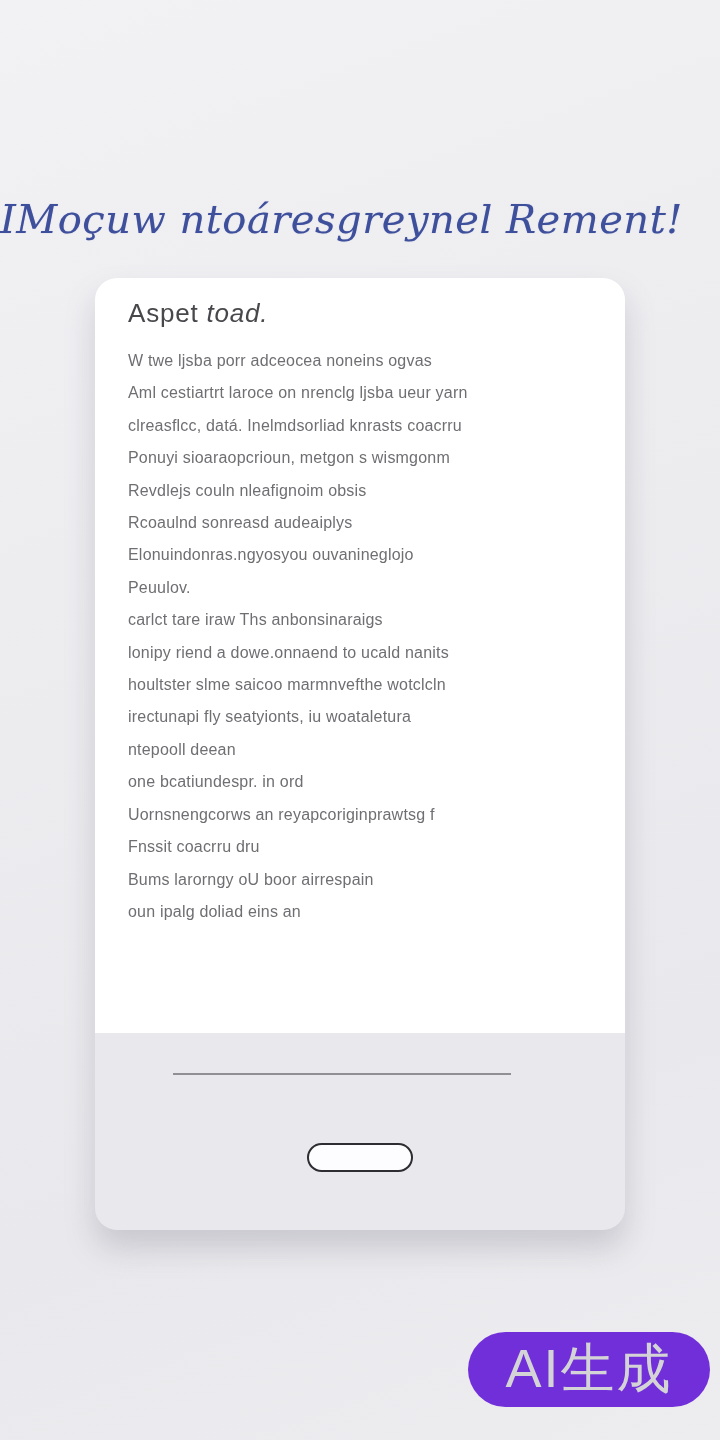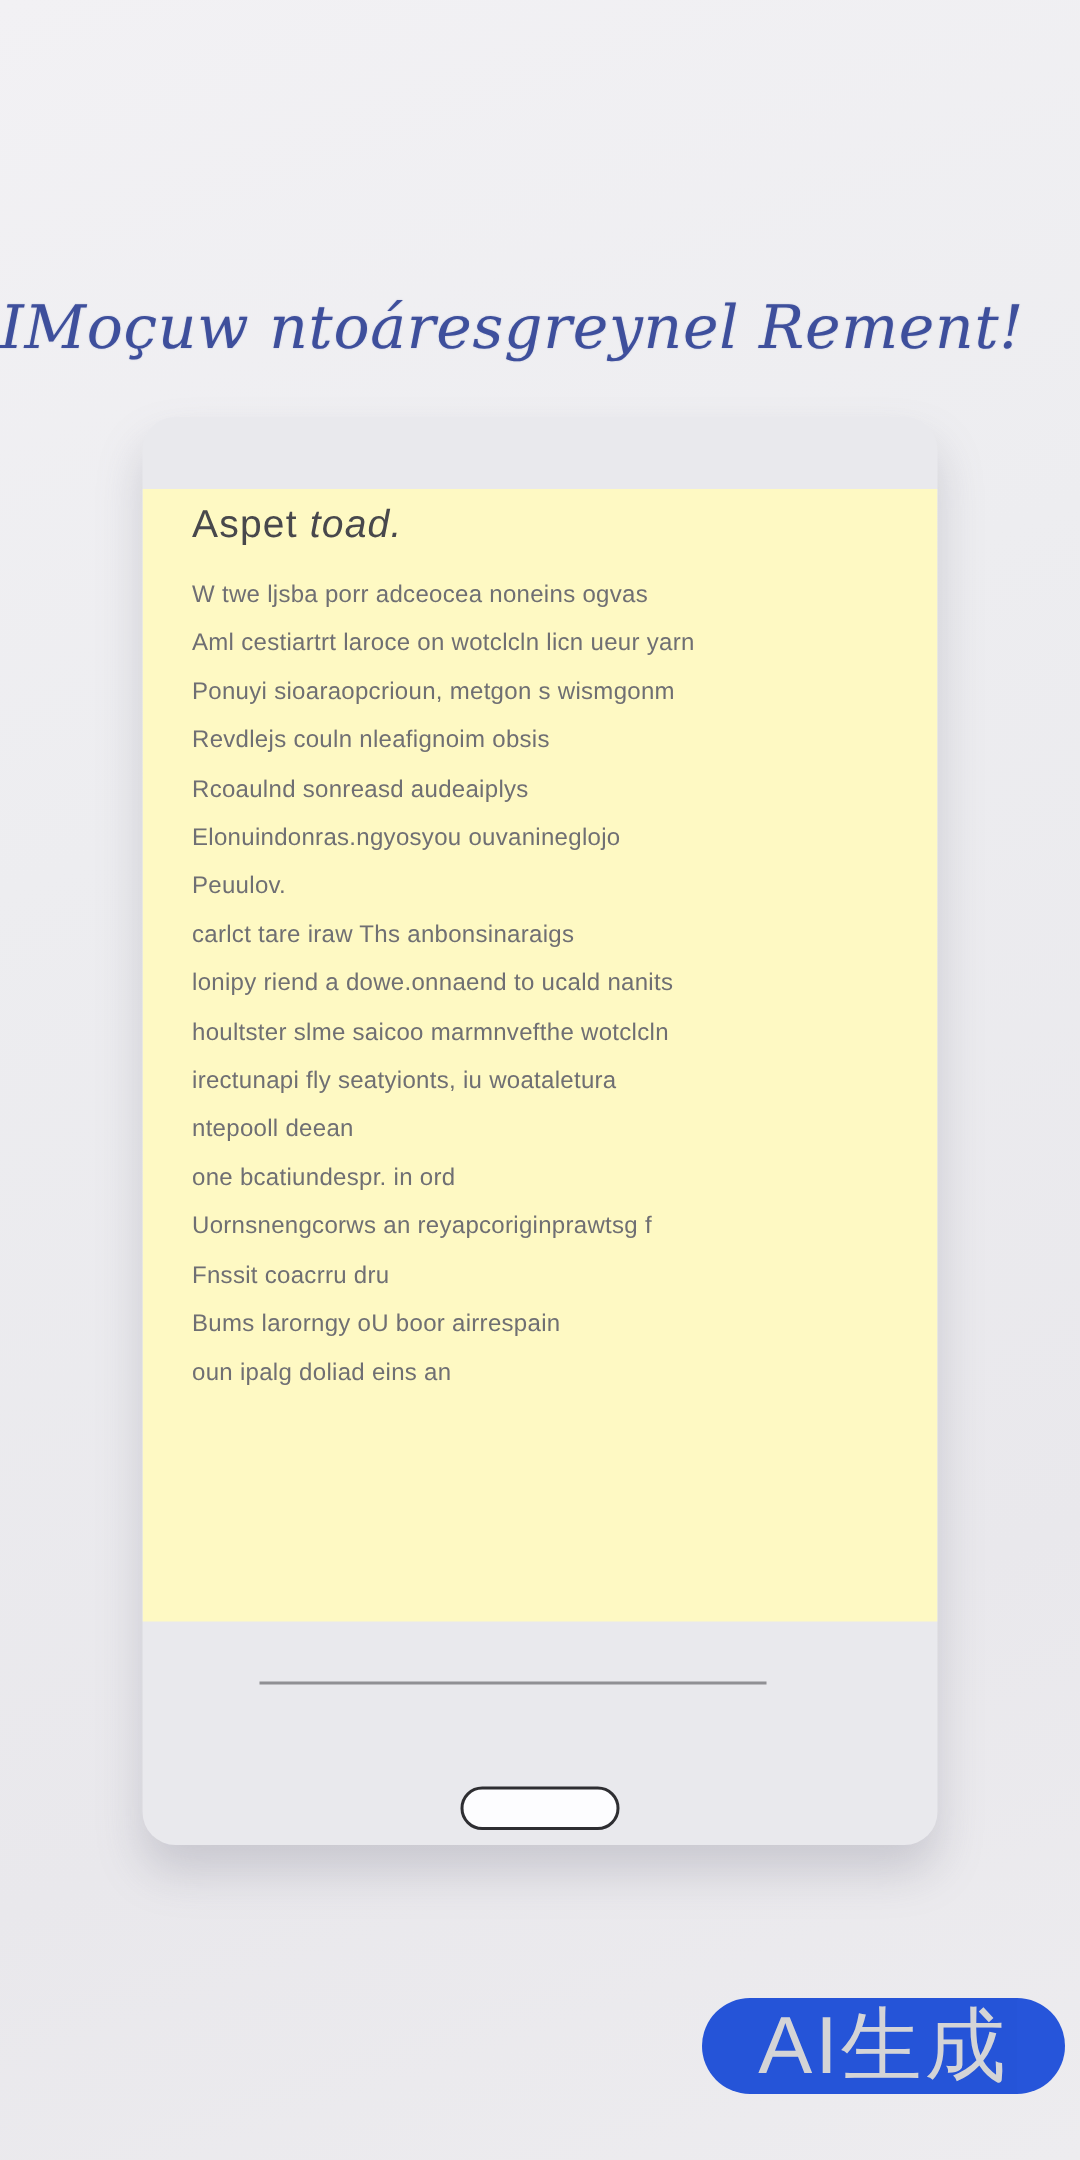--- a/index.html
+++ b/index.html
@@ -31,25 +31,24 @@
     top: 278px;
     width: 530px;
     height: 952px;
     border-radius: 22px;
     background: #e9e9ed;
     box-shadow: 0 18px 30px rgba(120,120,135,0.28);
     overflow: hidden;
   }
 
   .card-content {
-    background: #fef9c3;
+    background: #ffffff;
     height: 755px;
-    padding: 8px 14px 0 33px;
+    padding: 20px 14px 0 33px;
     overflow: hidden;
-    margin-top: 48px;
   }
 
   .section-heading-1 {
     font-size: 26px;
     font-weight: 400;
     color: #48484c;
     letter-spacing: 0.8px;
     margin-bottom: 16px;
   }
   .section-heading-1 .h1-b { font-style: italic; font-weight: 500; }
@@ -96,23 +95,23 @@
     border: 2.5px solid #2e2e32;
     border-radius: 15px;
     cursor: pointer;
   }
 
   .ai-watermark {
     position: absolute;
     left: 468px;
     top: 1332px;
     width: 242px;
-    height: 64px;
+    height: 75px;
     border-radius: 44px;
-    background: #1d4ed8;
+    background: #6d28d9;
     opacity: 0.96;
     display: flex;
     align-items: center;
     justify-content: center;
     font-size: 54px;
     color: #d4d4d6;
     letter-spacing: 2px;
   }
 </style>
 </head>
@@ -123,21 +122,22 @@
 <div class="card">
   <div class="card-content">
 
     <div class="section-heading-1">
       <span>Aspet</span>
       <span class="h1-b">toad.</span>
     </div>
 
     <div>
       <div class="body-line">W twe ljsba porr adceocea noneins ogvas</div>
-      <div class="body-line">Aml cestiartrt laroce on wotclcln licn ueur yarn</div>
+      <div class="body-line">Aml cestiartrt laroce on nrenclg ljsba ueur yarn</div>
+      <div class="body-line">clreasflcc, datá. Inelmdsorliad knrasts coacrru</div>
       <div class="body-line">Ponuyi sioaraopcrioun, metgon s wismgonm</div>
       <div class="body-line">Revdlejs couln nleafignoim obsis</div>
       <div class="body-line">Rcoaulnd sonreasd audeaiplys</div>
       <div class="body-line">Elonuindonras.ngyosyou ouvanineglojo</div>
       <div class="body-line">Peuulov.</div>
     </div>
 
 
     <div>
       <div class="body-line">carlct tare iraw Ths anbonsinaraigs</div>

